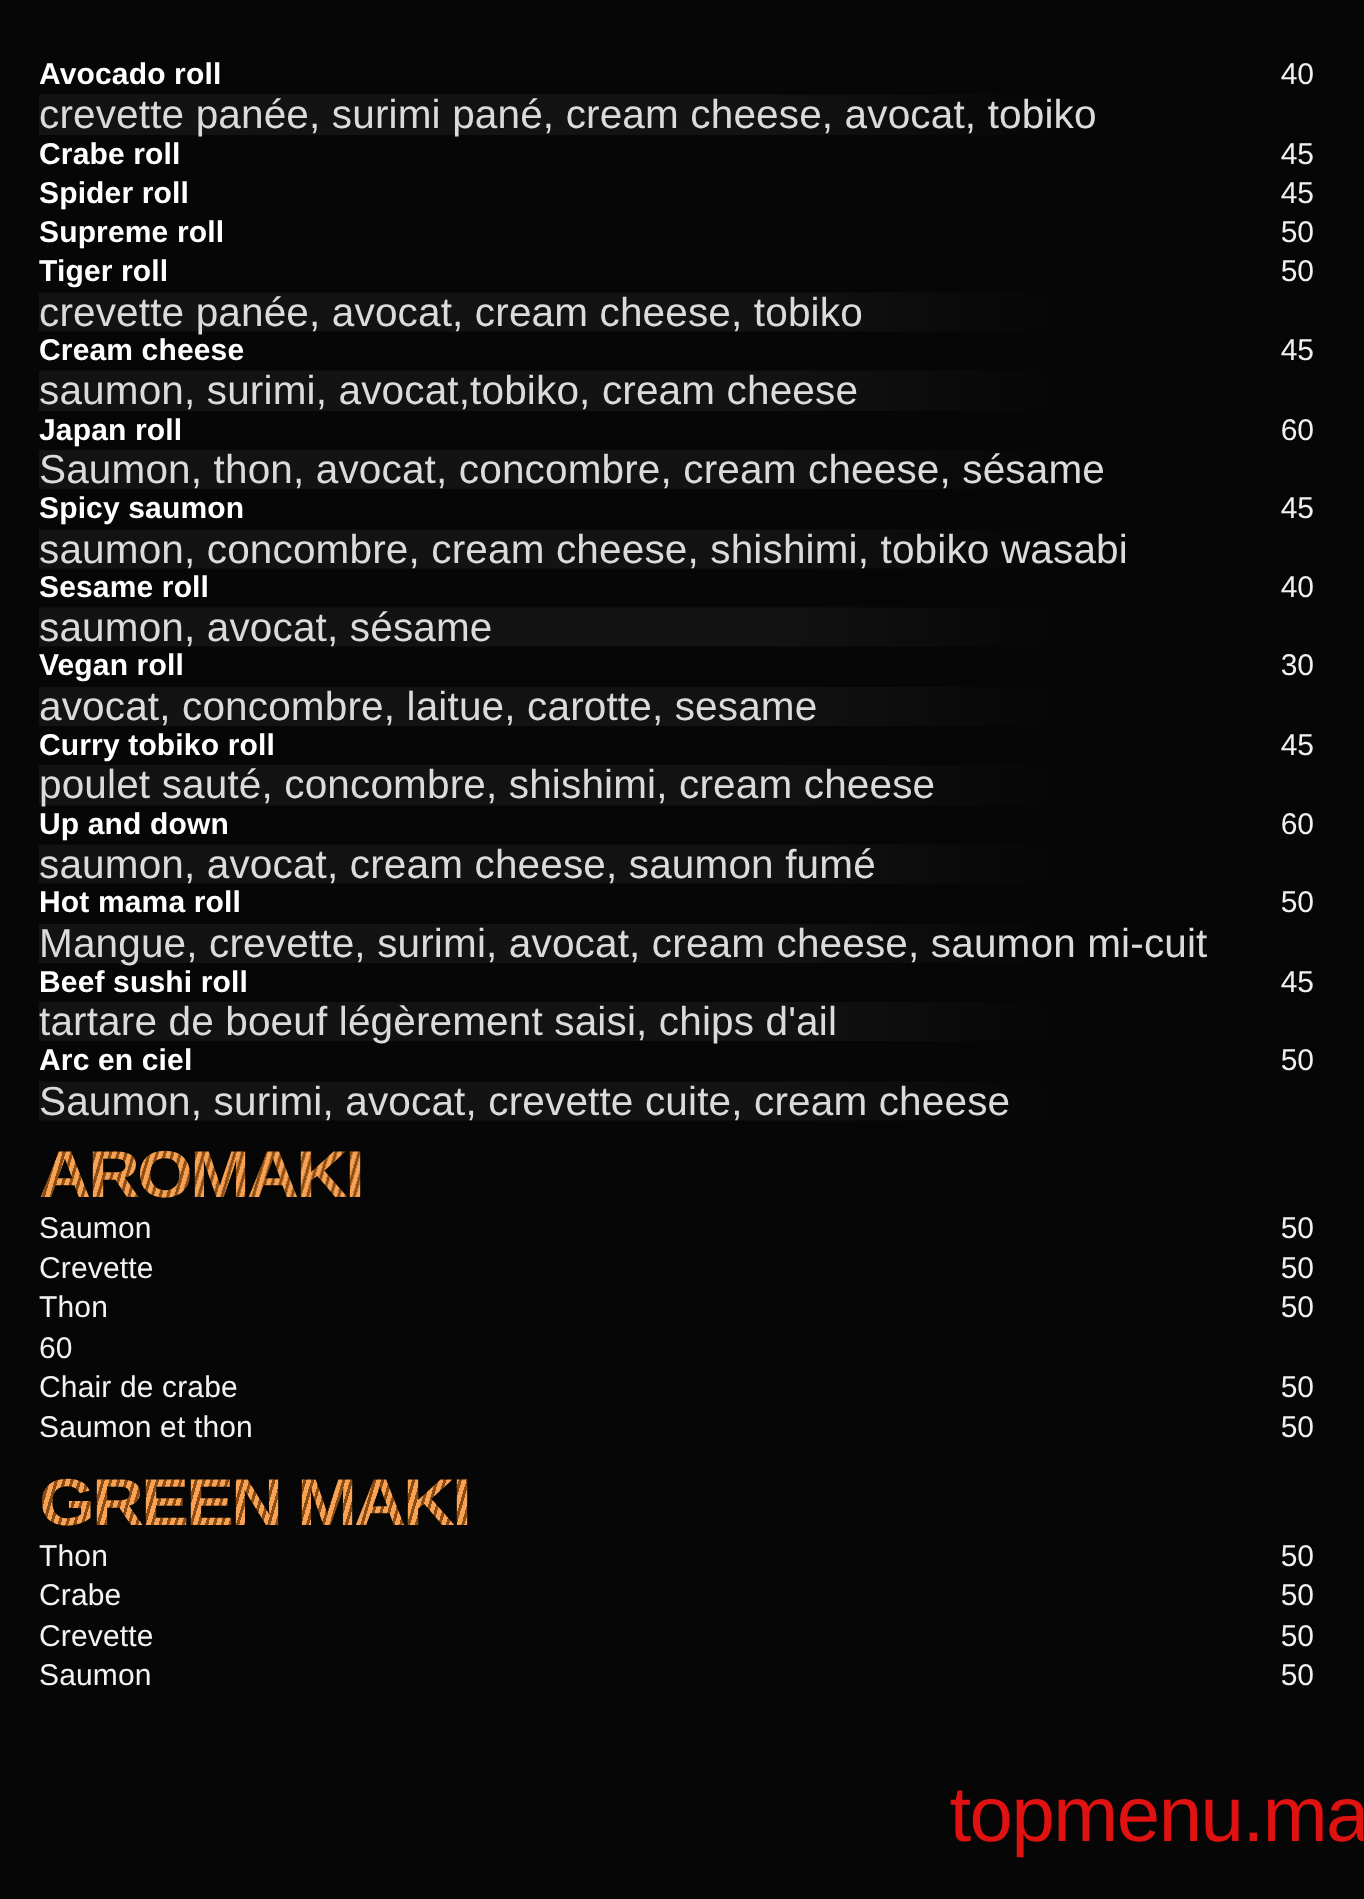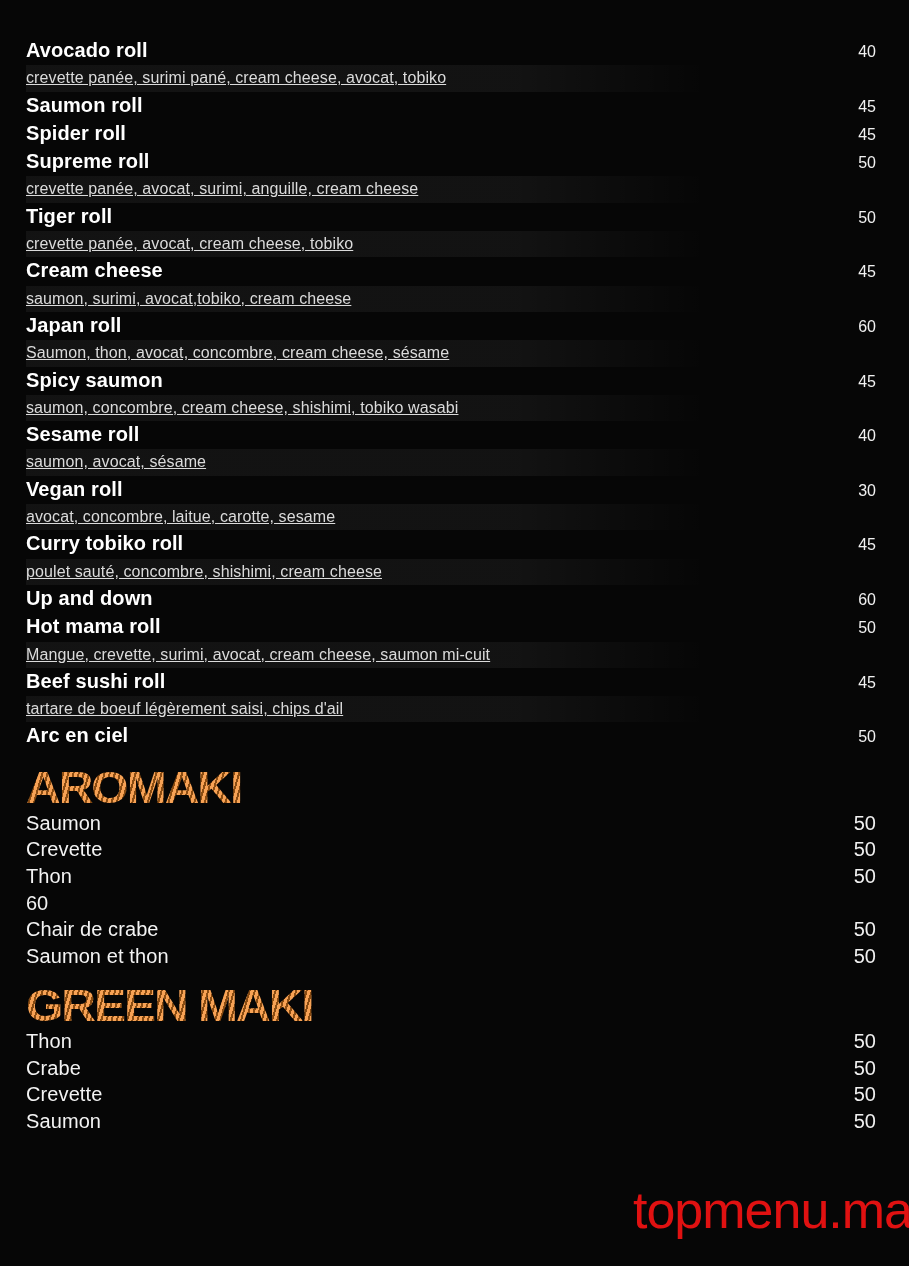--- a/index.html
+++ b/index.html
@@ -29,32 +29,31 @@
     align-items: baseline;
     line-height: 26.3px;
   }
   .roll-name {
     font-size: 20px;
     font-weight: 700;
     color: #ffffff;
     letter-spacing: 0.1px;
   }
   .roll-price {
-    font-size: 16px;
+    font-size: 20px;
     font-weight: 400;
     color: #f0f0f0;
   }
   .roll-desc {
-    font-size: 16px;
+    font-size: 27px;
     font-weight: 400;
     color: #dbdbdb;
     line-height: 26.3px;
     letter-spacing: 0.1px;
     background: linear-gradient(90deg, rgba(255,255,255,0.05) 0%, rgba(255,255,255,0.05) 58%, rgba(255,255,255,0) 80%);
-    text-decoration: underline;
   }
   
   .maki-section { margin-top: 13px; }
   .section-title {
     margin: 0;
     height: 46px;
     display: flex;
     align-items: center;
     font-size: 48px;
     font-weight: 700;
@@ -111,38 +110,37 @@
   <div class="roll">
     <div class="roll-head">
       <span class="roll-name">Avocado roll</span>
       <span class="roll-price">40</span>
     </div>
     <div class="roll-desc">crevette panée, surimi pané, cream cheese, avocat, tobiko</div>
   </div>
 
   <div class="roll">
     <div class="roll-head">
-      <span class="roll-name">Saumon roll</span>
+      <span class="roll-name">Crabe roll</span>
       <span class="roll-price">45</span>
     </div>
   </div>
 
   <div class="roll">
     <div class="roll-head">
       <span class="roll-name">Spider roll</span>
       <span class="roll-price">45</span>
     </div>
   </div>
 
   <div class="roll">
     <div class="roll-head">
       <span class="roll-name">Supreme roll</span>
       <span class="roll-price">50</span>
     </div>
-    <div class="roll-desc">crevette panée, avocat, surimi, anguille, cream cheese</div>
   </div>
 
   <div class="roll">
     <div class="roll-head">
       <span class="roll-name">Tiger roll</span>
       <span class="roll-price">50</span>
     </div>
     <div class="roll-desc">crevette panée, avocat, cream cheese, tobiko</div>
   </div>
 
@@ -192,20 +190,21 @@
       <span class="roll-price">45</span>
     </div>
     <div class="roll-desc">poulet sauté, concombre, shishimi, cream cheese</div>
   </div>
 
   <div class="roll">
     <div class="roll-head">
       <span class="roll-name">Up and down</span>
       <span class="roll-price">60</span>
     </div>
+    <div class="roll-desc">saumon, avocat, cream cheese, saumon fumé</div>
   </div>
 
   <div class="roll">
     <div class="roll-head">
       <span class="roll-name">Hot mama roll</span>
       <span class="roll-price">50</span>
     </div>
     <div class="roll-desc">Mangue, crevette, surimi, avocat, cream cheese, saumon mi-cuit</div>
   </div>
 
@@ -215,20 +214,21 @@
       <span class="roll-price">45</span>
     </div>
     <div class="roll-desc">tartare de boeuf légèrement saisi, chips d'ail</div>
   </div>
 
   <div class="roll">
     <div class="roll-head">
       <span class="roll-name">Arc en ciel</span>
       <span class="roll-price">50</span>
     </div>
+    <div class="roll-desc">Saumon, surimi, avocat, crevette cuite, cream cheese</div>
   </div>
 </div>
   <div id="sections">
   <section class="maki-section">
     <h2 class="section-title">
           <span>AROMAKI</span>
         </h2>
     <div class="maki-items">
   <div class="maki-row">
     <span class="maki-name">Saumon</span>

